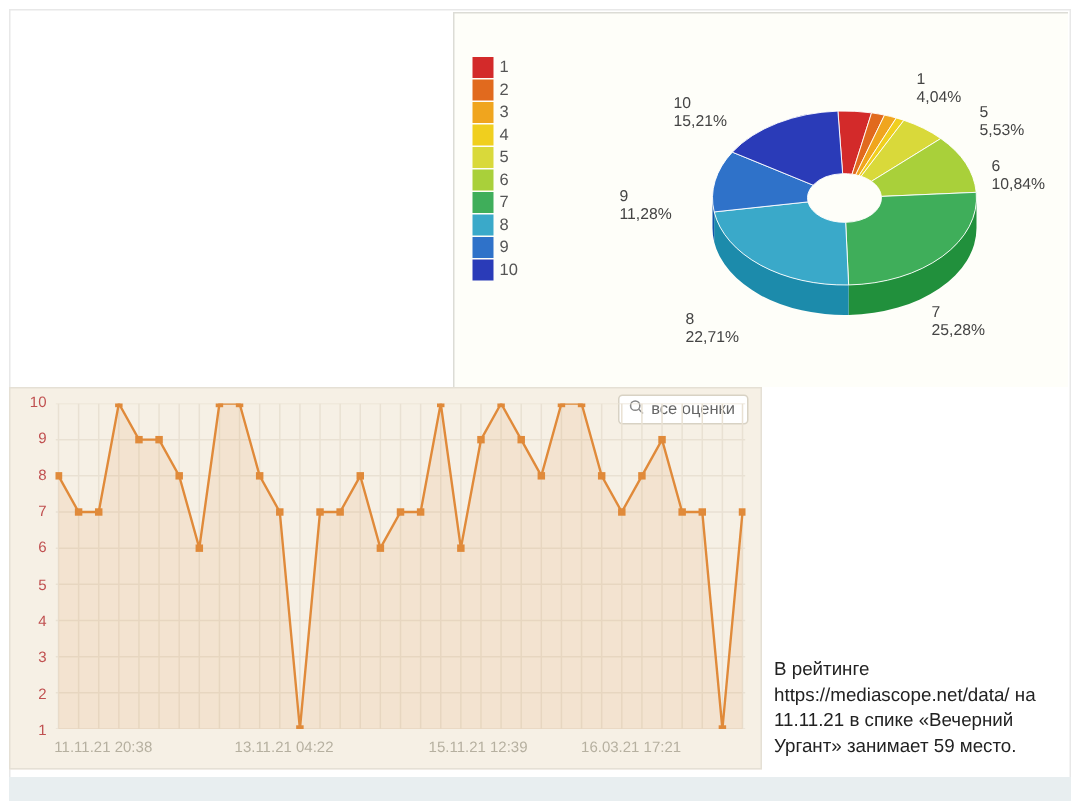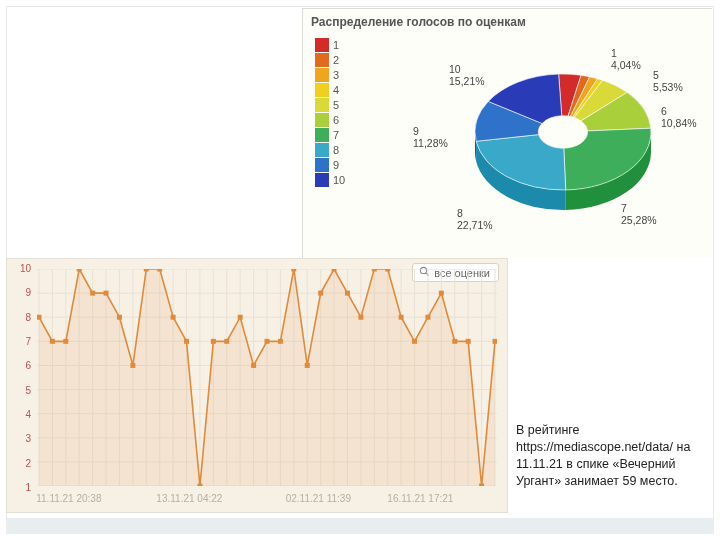--- a/index.html
+++ b/index.html
@@ -19,30 +19,29 @@
 
   
   .line-panel{position:absolute;top:258px;left:6px;width:502px;height:255px;background:#f6f0e5;border:1px solid #e5e0d5}
   .chart-inner{position:absolute;left:30px;top:10px;right:10px;bottom:26px}
   .grid line{stroke:#e9e1d3;stroke-width:1}
   .y-tick{position:absolute;left:8px;font-size:10px;color:#c05050;text-align:right;width:16px}
   .x-tick{position:absolute;bottom:8px;font-size:10px;color:#b6b0a0}
   .btn{position:absolute;top:4px;right:8px;background:#fff;border:1px solid #d8d2c4;border-radius:3px;padding:2px 8px 2px 6px;font-size:11px;color:#666;display:flex;align-items:center;gap:4px}
   .search-icon svg{width:11px;height:11px}
 
-  .caption{position:absolute;left:516px;top:422px;width:196px;font-size:12.5px;color:#222;line-height:1.35}
+  .caption{position:absolute;left:516px;top:438px;width:196px;font-size:12.5px;color:#222;line-height:1.35}
 </style>
 </head>
 <body>
 
 <div class="slide-border"></div>
 <div class="bottom-bar"></div>
 
 <div class="pie-panel">
-  <div class="pie-title">Распределение голосов по оценкам</div>
   <div class="legend" id="legend">
       <div class="legend-row">
         <span class="swatch" style="background:#d32a2a"></span>
         <span class="legend-label">1</span>
       </div>
       <div class="legend-row">
         <span class="swatch" style="background:#e16a1e"></span>
         <span class="legend-label">2</span>
       </div>
       <div class="legend-row">
@@ -219,18 +218,18 @@
       <div class="y-tick" style="top: 125.667px;">5</div>
       <div class="y-tick" style="top: 101.333px;">6</div>
       <div class="y-tick" style="top: 77px;">7</div>
       <div class="y-tick" style="top: 52.6667px;">8</div>
       <div class="y-tick" style="top: 28.3333px;">9</div>
       <div class="y-tick" style="top: 4px;">10</div>
     </div>
   <div id="xTicks">
       <div class="x-tick" style="left: 29.24px; margin-top: 12px;">11.11.21 20:38</div>
       <div class="x-tick" style="left: 149.36px;">13.11.21 04:22</div>
-      <div class="x-tick" style="left: 278.72px;">02.11.21 11:39</div>
-      <div class="x-tick" style="left: 380.36px;">16.11.21 17:21</div>
+      <div class="x-tick" style="left: 278.72px;">15.11.21 12:39</div>
+      <div class="x-tick" style="left: 380.36px;">16.03.21 17:21</div>
     </div>
 </div>
 
 <div class="caption">В рейтинге https://mediascope.net/data/  на 11.11.21 в спике «Вечерний Ургант» занимает 59 место.</div>
 
 </body></html>

